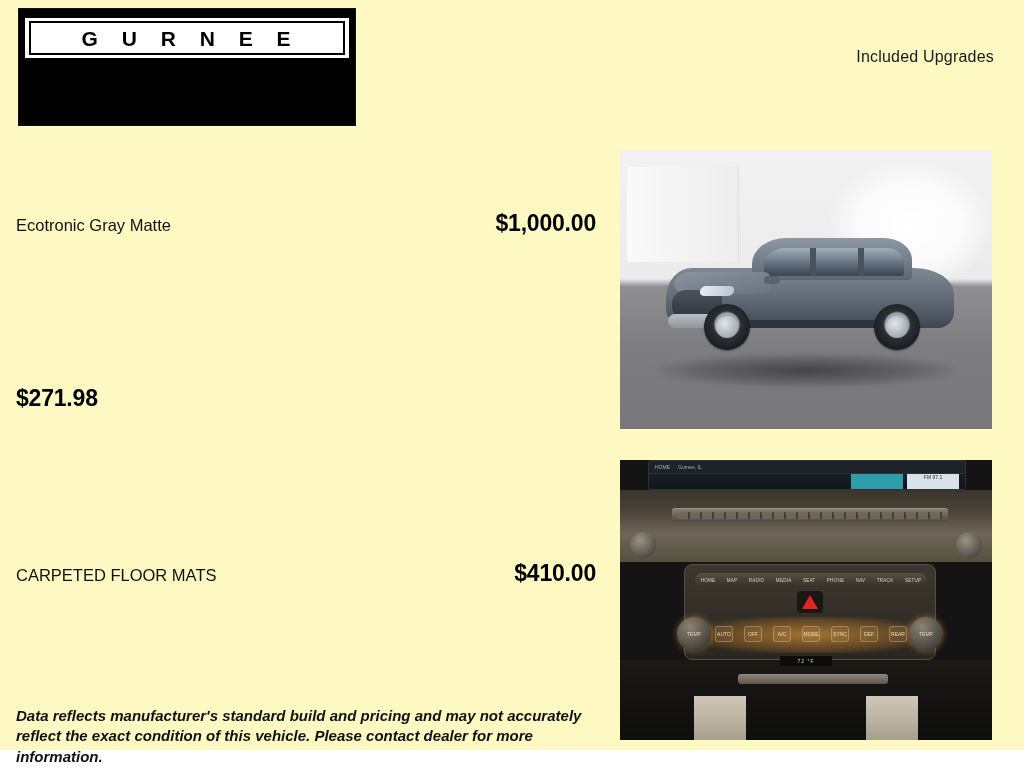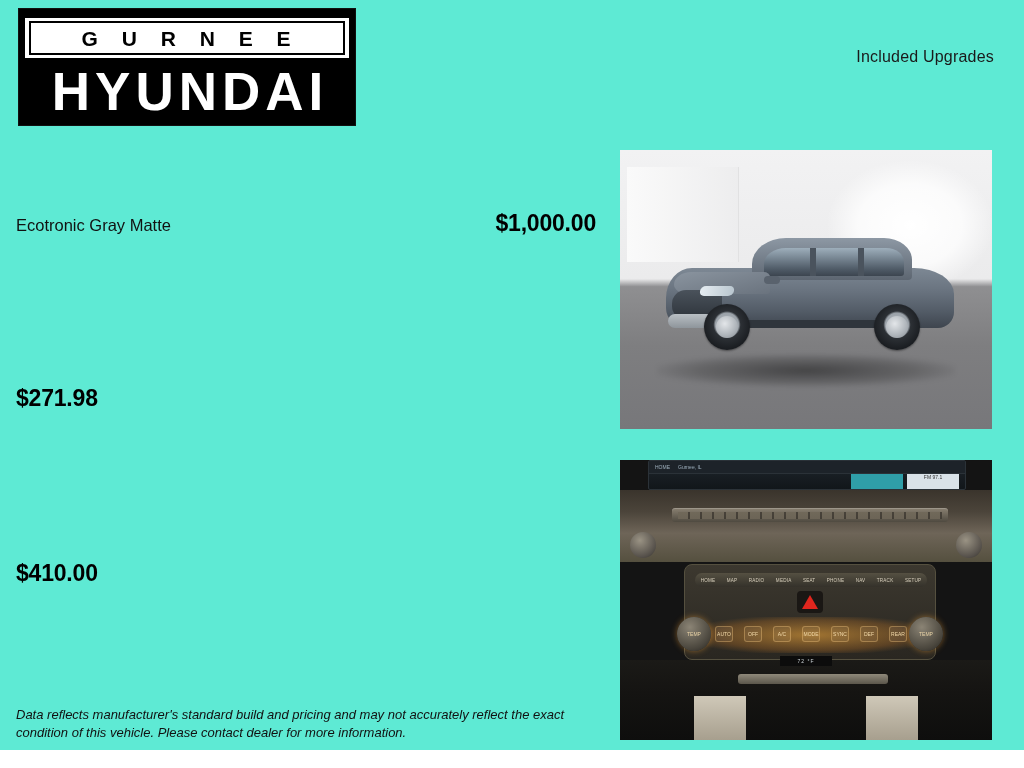--- a/index.html
+++ b/index.html
@@ -7,21 +7,21 @@
     margin: 0; padding: 0;
     width: 1024px; height: 768px;
     background: #ffffff;
     font-family: "Liberation Sans", sans-serif;
     overflow: hidden;
   }
   .page {
     position: relative;
     width: 1024px;
     height: 750px;
-    background: #5eead4;
+    background: #fef9c3;
   }
 
   
   .logo-box {
     position: absolute;
     left: 18px; top: 8px;
     width: 338px; height: 118px;
     background: #000000;
     border: 1px solid #111;
     padding: 6px;
@@ -99,23 +99,23 @@
     font-size: 23px;
     color: #000000;
     font-weight: bold;
     letter-spacing: -0.2px;
   }
 
   .disclaimer {
     position: absolute;
     left: 16px; top: 706px;
     width: 575px;
-    font-size: 13px;
+    font-size: 15px;
     font-style: italic;
-    font-weight: normal;
+    font-weight: bold;
     color: #111;
     line-height: 1.35;
   }
 
   
   .img-ext {
     position: absolute;
     left: 620px; top: 150px;
     width: 372px; height: 279px;
     overflow: hidden;
@@ -408,37 +408,37 @@
 <body>
 
 <div class="page">
 
   <div class="logo-box">
     <div class="logo-top">
       <div class="logo-top-inner">
         <span class="logo-gurnee">G U R N E E</span>
       </div>
     </div>
-    <div class="logo-hyundai">HYUNDAI</div>
   </div>
 
   <div class="doc-title">Included Upgrades</div>
 
   <div class="table-wrap">
 
     <div class="row row-first">
       <span class="name">Ecotronic Gray Matte</span>
       <span class="price">$1,000.00</span>
     </div>
 
     <div class="row">
       <span class="price">$271.98</span>
     </div>
 
     <div class="row">
+      <span class="name">CARPETED FLOOR MATS</span>
       <span class="price">$410.00</span>
     </div>
   </div>
 
   <div class="disclaimer">Data reflects manufacturer's standard build and pricing and may not accurately reflect the exact condition of this vehicle. Please contact dealer for more information.</div>
 
   <div class="img-ext">
     <div class="studio-bg"></div>
     <div class="studio-panel"></div>
     <div class="studio-glow"></div>

